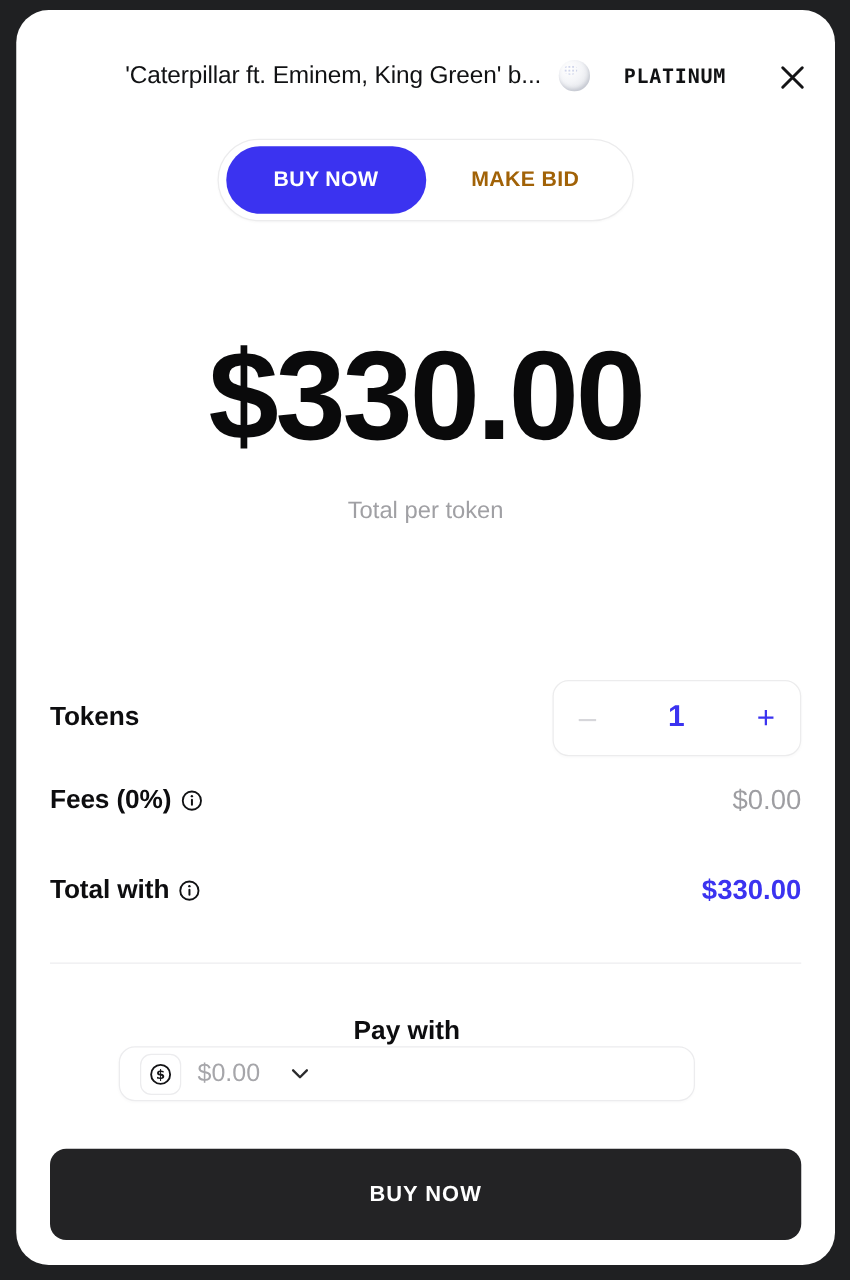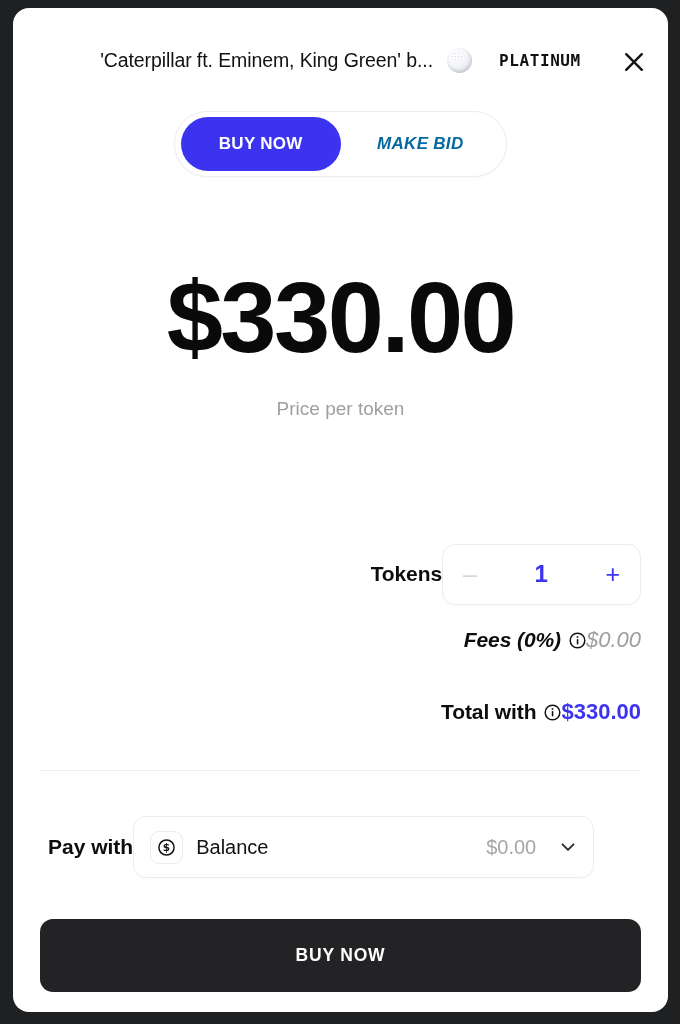--- a/index.html
+++ b/index.html
@@ -12,21 +12,21 @@
   .screen {
     position: relative;
     width: 680px; height: 1024px;
     background: #1f2022;
   }
   .modal-card {
     position: absolute;
     left: 13px; top: 8px;
     width: 655px; height: 1004px;
     background: #ffffff;
-    border-radius: 16px;
+    border-radius: 26px;
     overflow: hidden;
   }
 
   
   .modal-header {
     position: absolute;
     left: 0; top: 0;
     width: 655px; height: 104px;
     display: flex;
     align-items: center;
@@ -107,22 +107,21 @@
     cursor: pointer;
     border: none;
     background: transparent;
     font-family: "Liberation Sans", sans-serif;
   }
   .tab.active {
     background: #3b33f0;
     color: #ffffff;
   }
   .tab.inactive {
-    color: #0369a1;
-    font-style: italic;
+    color: #a16207;
   }
 
   
   .price-wrap {
     position: absolute;
     left: 0; top: 255px;
     width: 655px;
     text-align: center;
   }
   .price-value {
@@ -140,25 +139,25 @@
 
   
   .rows {
     position: absolute;
     left: 27px; top: 530px;
     width: 601px;
   }
   .row {
     display: flex;
     align-items: center;
-    justify-content: flex-end;
+    justify-content: space-between;
     width: 601px;
   }
   .row-tokens { height: 72px; }
-  .row-fees   { height: 60px; font-style: italic; }
+  .row-fees   { height: 60px; }
   .row-total  { height: 60px; margin-top: 12px; }
 
   .row-label {
     font-size: 21px;
     font-weight: 700;
     color: #0d0d0f;
     display: flex;
     align-items: center;
     gap: 8px;
     letter-spacing: -0.1px;
@@ -207,24 +206,26 @@
   .divider {
     position: absolute;
     left: 27px; top: 762px;
     width: 601px; height: 1px;
     background: #ededef;
   }
 
   
   .pay-row {
     position: absolute;
-    left: 35px; top: 805px;
+    left: 12px; top: 805px;
     width: 601px; height: 68px;
     display: flex;
     align-items: center;
+    justify-content: space-between;
+    flex-direction: column;
   }
   .pay-label {
     font-size: 21px;
     font-weight: 700;
     color: #0d0d0f;
   }
   .pay-select {
     width: 461px; height: 62px;
     border: 1px solid #ececee;
     border-radius: 13px;
@@ -292,21 +293,21 @@
       </span>
     </button>
 
     <div class="tab-switch">
       <button class="tab active">BUY NOW</button>
       <button class="tab inactive">MAKE BID</button>
     </div>
 
     <div class="price-wrap">
       <div class="price-value">$330.00</div>
-      <div class="price-caption">Price per token</div>
+      <div class="price-caption">Total per token</div>
     </div>
 
     <div class="rows">
 
       <div class="row row-tokens">
         <div class="row-label">Tokens</div>
         <div class="stepper">
           <button class="step-btn step-minus">–</button>
           <span class="step-value">1</span>
           <button class="step-btn step-plus">+</button>
@@ -346,21 +347,20 @@
 
     <div class="pay-row">
       <div class="pay-label">Pay with</div>
       <div class="pay-select">
         <span class="coin-box">
           <svg width="19" height="19" viewBox="0 0 19 19">
             <circle cx="9.5" cy="9.5" r="7.6" fill="none" stroke="#141416" stroke-width="1.5"></circle>
             <text x="9.5" y="13.4" text-anchor="middle" font-family="DejaVu Sans, sans-serif" font-size="10.5" font-weight="700" fill="#141416">$</text>
           </svg>
         </span>
-        <span class="pay-name">Balance</span>
         <span class="pay-amount">$0.00</span>
         <span class="chev">
           <svg width="18" height="18" viewBox="0 0 18 18">
             <path d="M3.5 6.3 L9 11.8 L14.5 6.3" fill="none" stroke="#2a2a2c" stroke-width="1.9" stroke-linecap="round" stroke-linejoin="round"></path>
           </svg>
         </span>
       </div>
     </div>
 
     <button class="cta">BUY NOW</button>

